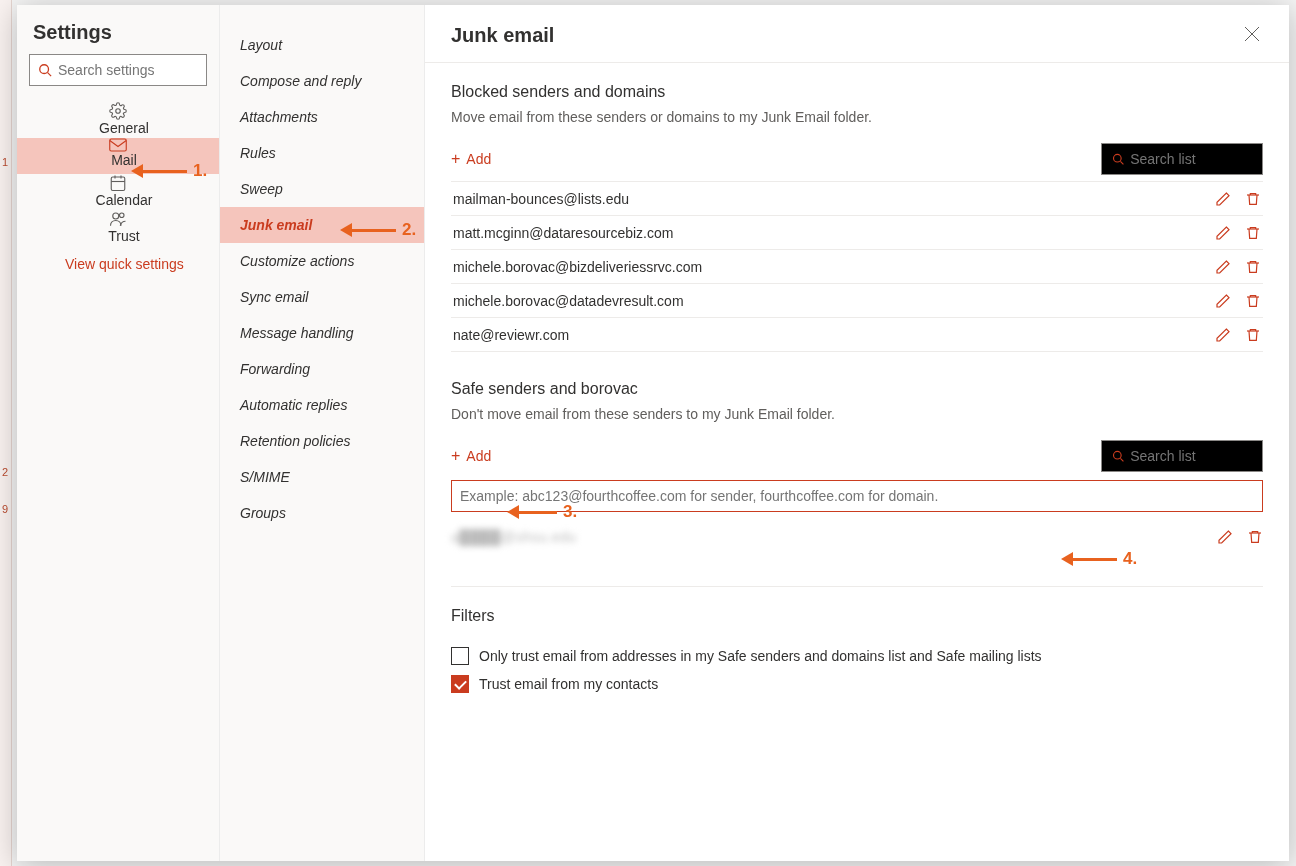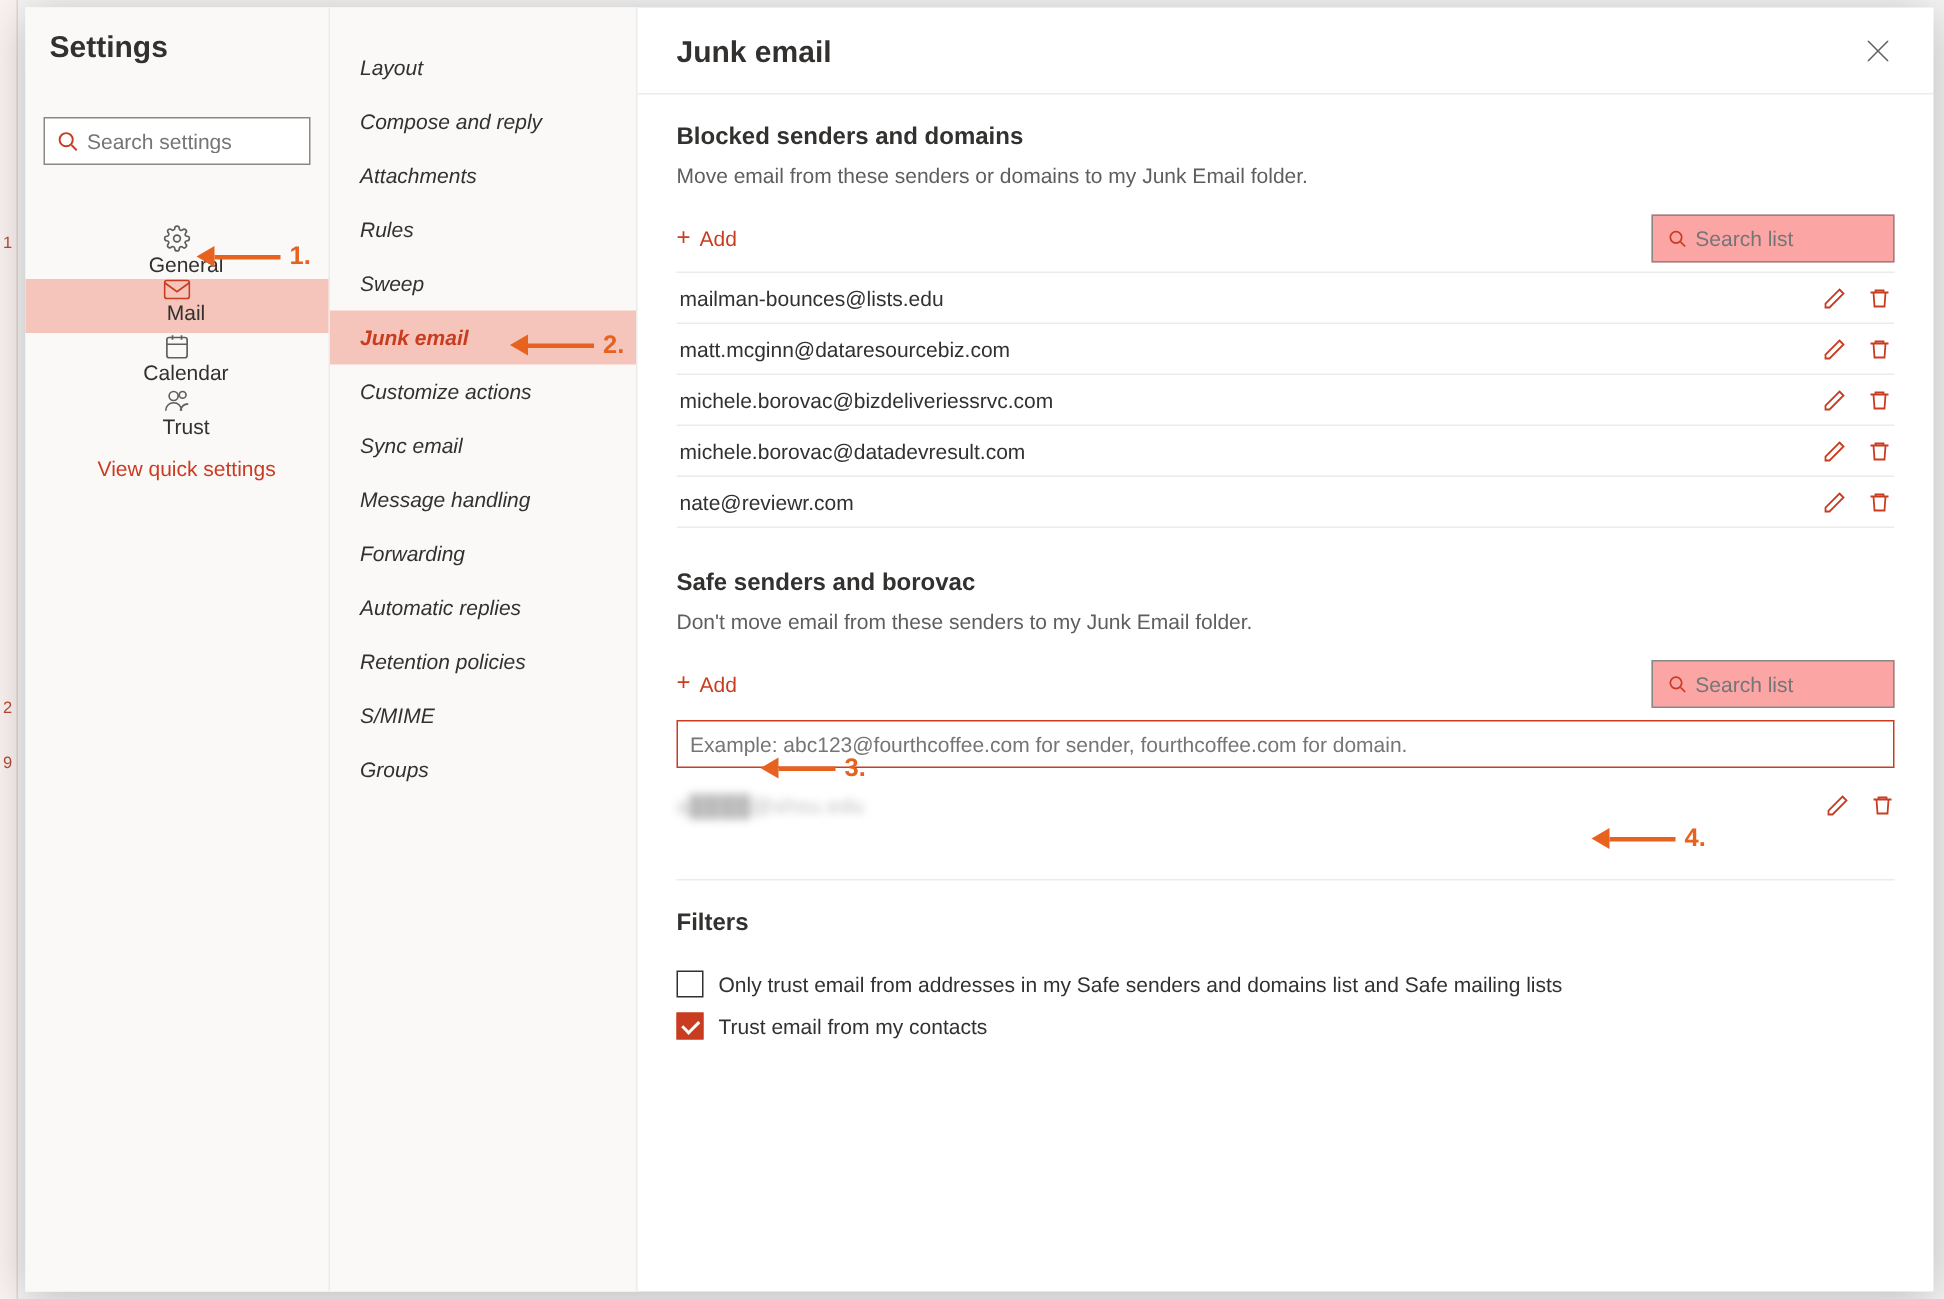--- a/index.html
+++ b/index.html
@@ -34,21 +34,20 @@
     box-shadow: 0 4px 30px rgba(0,0,0,.25);
     display: flex;
   }
   
   .col-left {
     width: 203px;
     background: #faf9f8;
     border-right: 1px solid #ececec;
     display: flex;
     flex-direction: column;
-    gap: 24px;
   }
   .col-left h1 {
     font-size: 20px;
     font-weight: 600;
     padding: 16px 16px 10px 16px;
   }
   .search-wrap {
     padding: 0 12px 10px 12px;
   }
   .search-box {
@@ -132,21 +131,21 @@
   }
   .close-btn { cursor: pointer; padding: 4px; }
   .content-body {
     flex: 1;
     overflow-y: auto;
     padding: 20px 26px 20px 26px;
   }
   .section { margin-bottom: 28px; }
   .section h3 {
     font-size: 16px;
-    font-weight: 700;
+    font-weight: 400;
     margin-bottom: 8px;
   }
   .section .desc {
     color: #605e5c;
     margin-bottom: 18px;
   }
   .row-controls {
     display: flex;
     justify-content: space-between;
     align-items: center;
@@ -164,21 +163,21 @@
     margin-right: 6px;
     font-weight: 400;
   }
   .search-list {
     display: flex;
     align-items: center;
     border: 1px solid #8a8886;
     height: 32px;
     width: 162px;
     padding: 0 10px;
-    background: #fca5a5;
+    background: #000000;
   }
   .search-list input {
     border: none; outline: none;
     font-size: 14px;
     margin-left: 6px;
     color: #605e5c;
     width: 100%;
     background: transparent;
   }
   .list {

